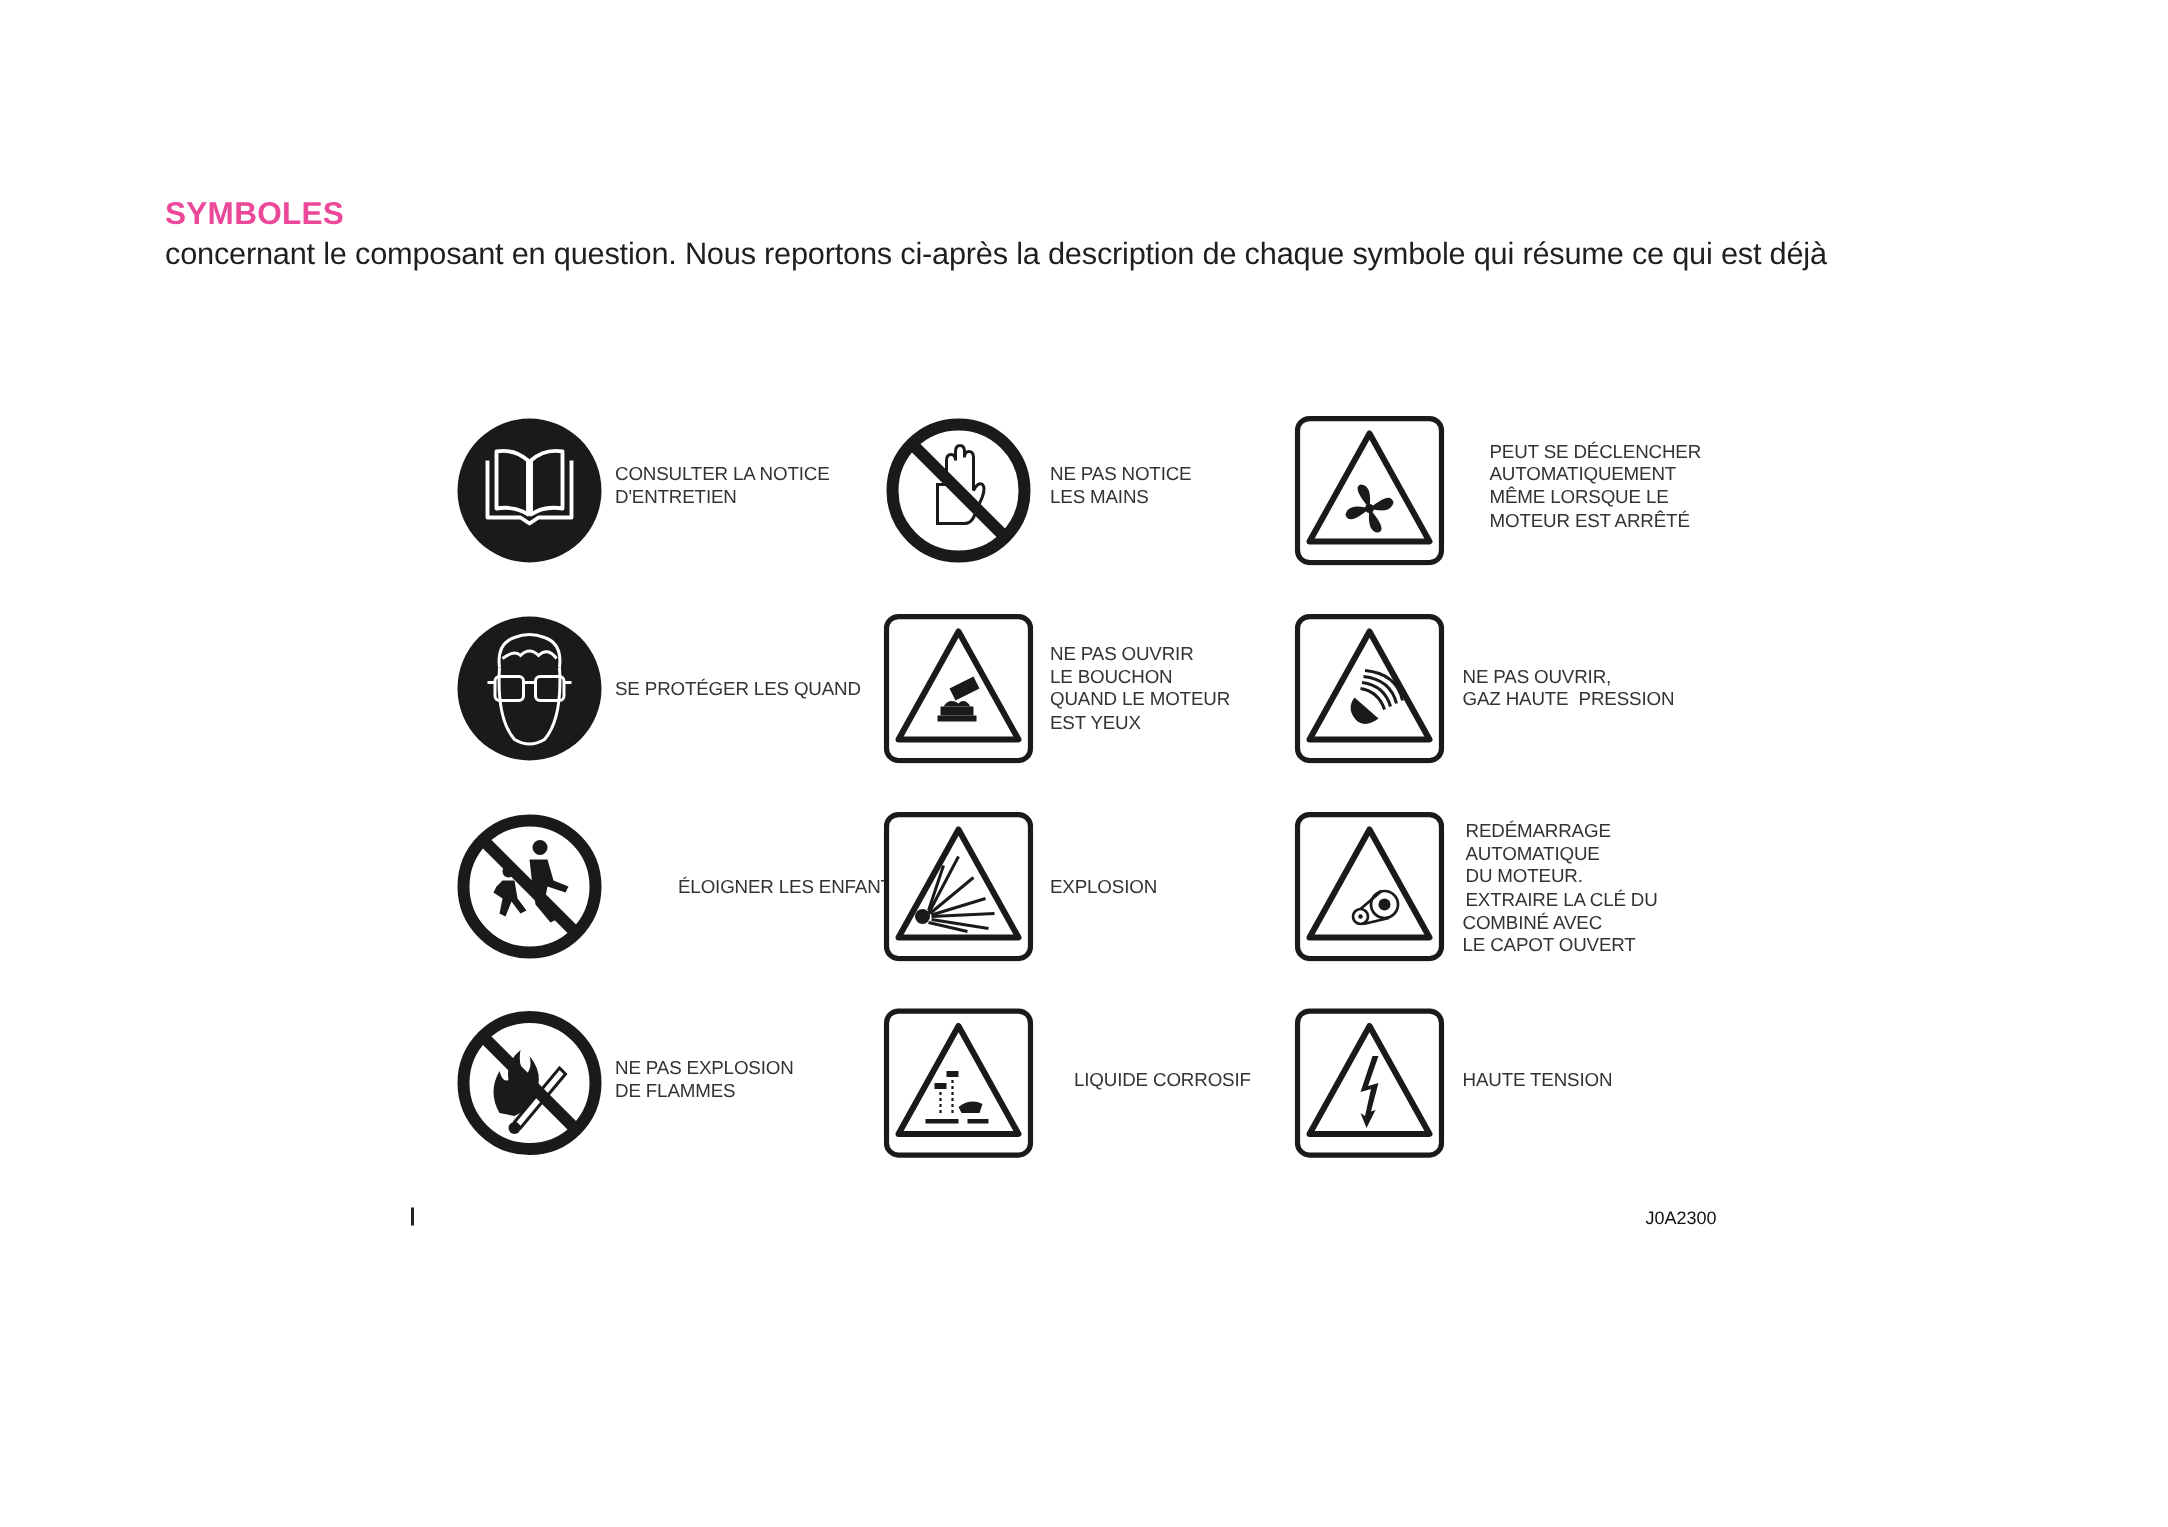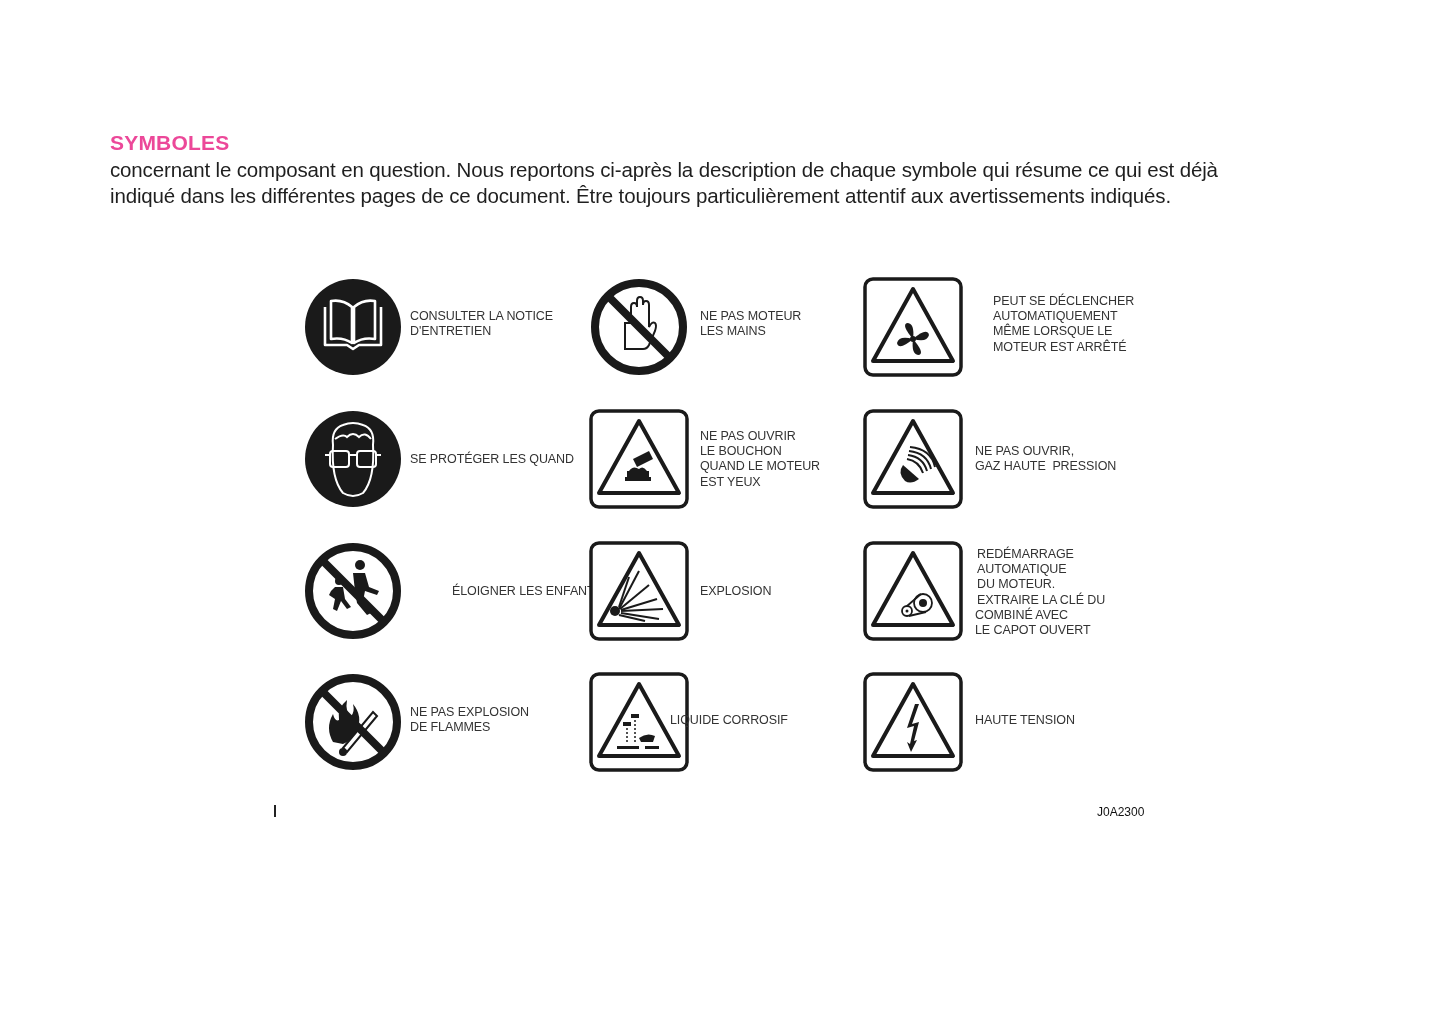--- a/index.html
+++ b/index.html
@@ -13,21 +13,20 @@
   .page-mark { position:absolute; left:274px; top:805px; width:2px; height:12px; background:#222; }
   .ref { position:absolute; left:1097px; top:805px; font-size:12px; font-weight:normal; color:#111; }
 </style>
 </head>
 <body>
 
 <div>
   <div class="heading">SYMBOLES</div>
   <div class="intro">
     <div>concernant le composant en question. Nous reportons ci-après la description de chaque symbole qui résume ce qui est déjà</div>
-    <div>indiqué dans les différentes pages de ce document. Être toujours particulièrement attentif aux avertissements indiqués.</div>
   </div>
 
   <svg class="sym" style="left:303px;top:277px;" viewBox="0 0 100 100">
     <circle cx="50" cy="50" r="48" fill="#1a1a1a"></circle>
     <g fill="none" stroke="#fff" stroke-width="2.6" stroke-linejoin="round">
       <path d="M22 30 V68 H44 L50 72 L56 68 H78 V30"></path>
       <path d="M28 24 Q40 22 49 30 V66 Q40 60 28 62 Z"></path>
       <path d="M72 24 Q60 22 51 30 V66 Q60 60 72 62 Z"></path>
     </g>
   </svg>
@@ -35,21 +34,21 @@
     <div>CONSULTER LA NOTICE</div>
     <div>D'ENTRETIEN</div>
   </div>
 
   <svg class="sym" style="left:589px;top:277px;" viewBox="0 0 100 100">
     <circle cx="50" cy="50" r="44" fill="#fff" stroke="#1a1a1a" stroke-width="8"></circle>
     <path d="M36 72 V46 H42 V30 Q42 26 45 26 Q48 26 48 30 V24 Q48 20 51 20 Q54 20 54 24 V28 Q54 24 57 24 Q60 24 60 28 V50 Q63 44 66 46 Q68 48 66 54 L60 68 Q58 72 54 72 Z" fill="#fff" stroke="#1a1a1a" stroke-width="2"></path>
     <line x1="19" y1="19" x2="81" y2="81" stroke="#1a1a1a" stroke-width="8"></line>
   </svg>
   <div class="label" style="left:700px;top:309px;">
-    <div>NE PAS MOTEUR</div>
+    <div>NE PAS NOTICE</div>
     <div>LES MAINS</div>
   </div>
 
   <svg class="sym" style="left:863px;top:277px;" viewBox="0 0 100 100">
     <rect x="2" y="2" width="96" height="96" rx="8" fill="#fff" stroke="#1a1a1a" stroke-width="3.5"></rect>
     <path d="M50 12 L90 84 H10 Z" fill="#fff" stroke="#1a1a1a" stroke-width="4" stroke-linejoin="round"></path>
     <g fill="#1a1a1a">
       <circle cx="50" cy="62" r="3"></circle>
       <path d="M50 62 Q38 48 44 46 Q52 46 50 62Z"></path>
       <path d="M50 62 Q64 50 66 58 Q64 66 50 62Z"></path>
@@ -187,21 +186,21 @@
       <rect x="42" y="42" width="8" height="4"></rect>
       <path d="M50 66 Q58 60 66 64 L64 70 L52 70 Z"></path>
       <rect x="28" y="74" width="22" height="3"></rect>
       <rect x="56" y="74" width="14" height="3"></rect>
     </g>
     <g stroke="#1a1a1a" stroke-width="1.5" stroke-dasharray="2 2">
       <line x1="38" y1="56" x2="38" y2="72"></line>
       <line x1="46" y1="48" x2="46" y2="72"></line>
     </g>
   </svg>
-  <div class="label" style="left:670px;top:713px;">
+  <div class="label" style="left:716px;top:713px;">
     <div>LIQUIDE CORROSIF</div>
   </div>
 
   <svg class="sym" style="left:863px;top:672px;" viewBox="0 0 100 100">
     <rect x="2" y="2" width="96" height="96" rx="8" fill="#fff" stroke="#1a1a1a" stroke-width="3.5"></rect>
     <path d="M50 12 L90 84 H10 Z" fill="#fff" stroke="#1a1a1a" stroke-width="4" stroke-linejoin="round"></path>
     <path d="M52 32 L44 56 L51 54 L47 72 L44 70 L48 80 L54 68 L51 69 L56 50 L49 52 L56 32 Z" fill="#1a1a1a"></path>
   </svg>
   <div class="label" style="left:975px;top:713px;">
     <div>HAUTE TENSION</div>

